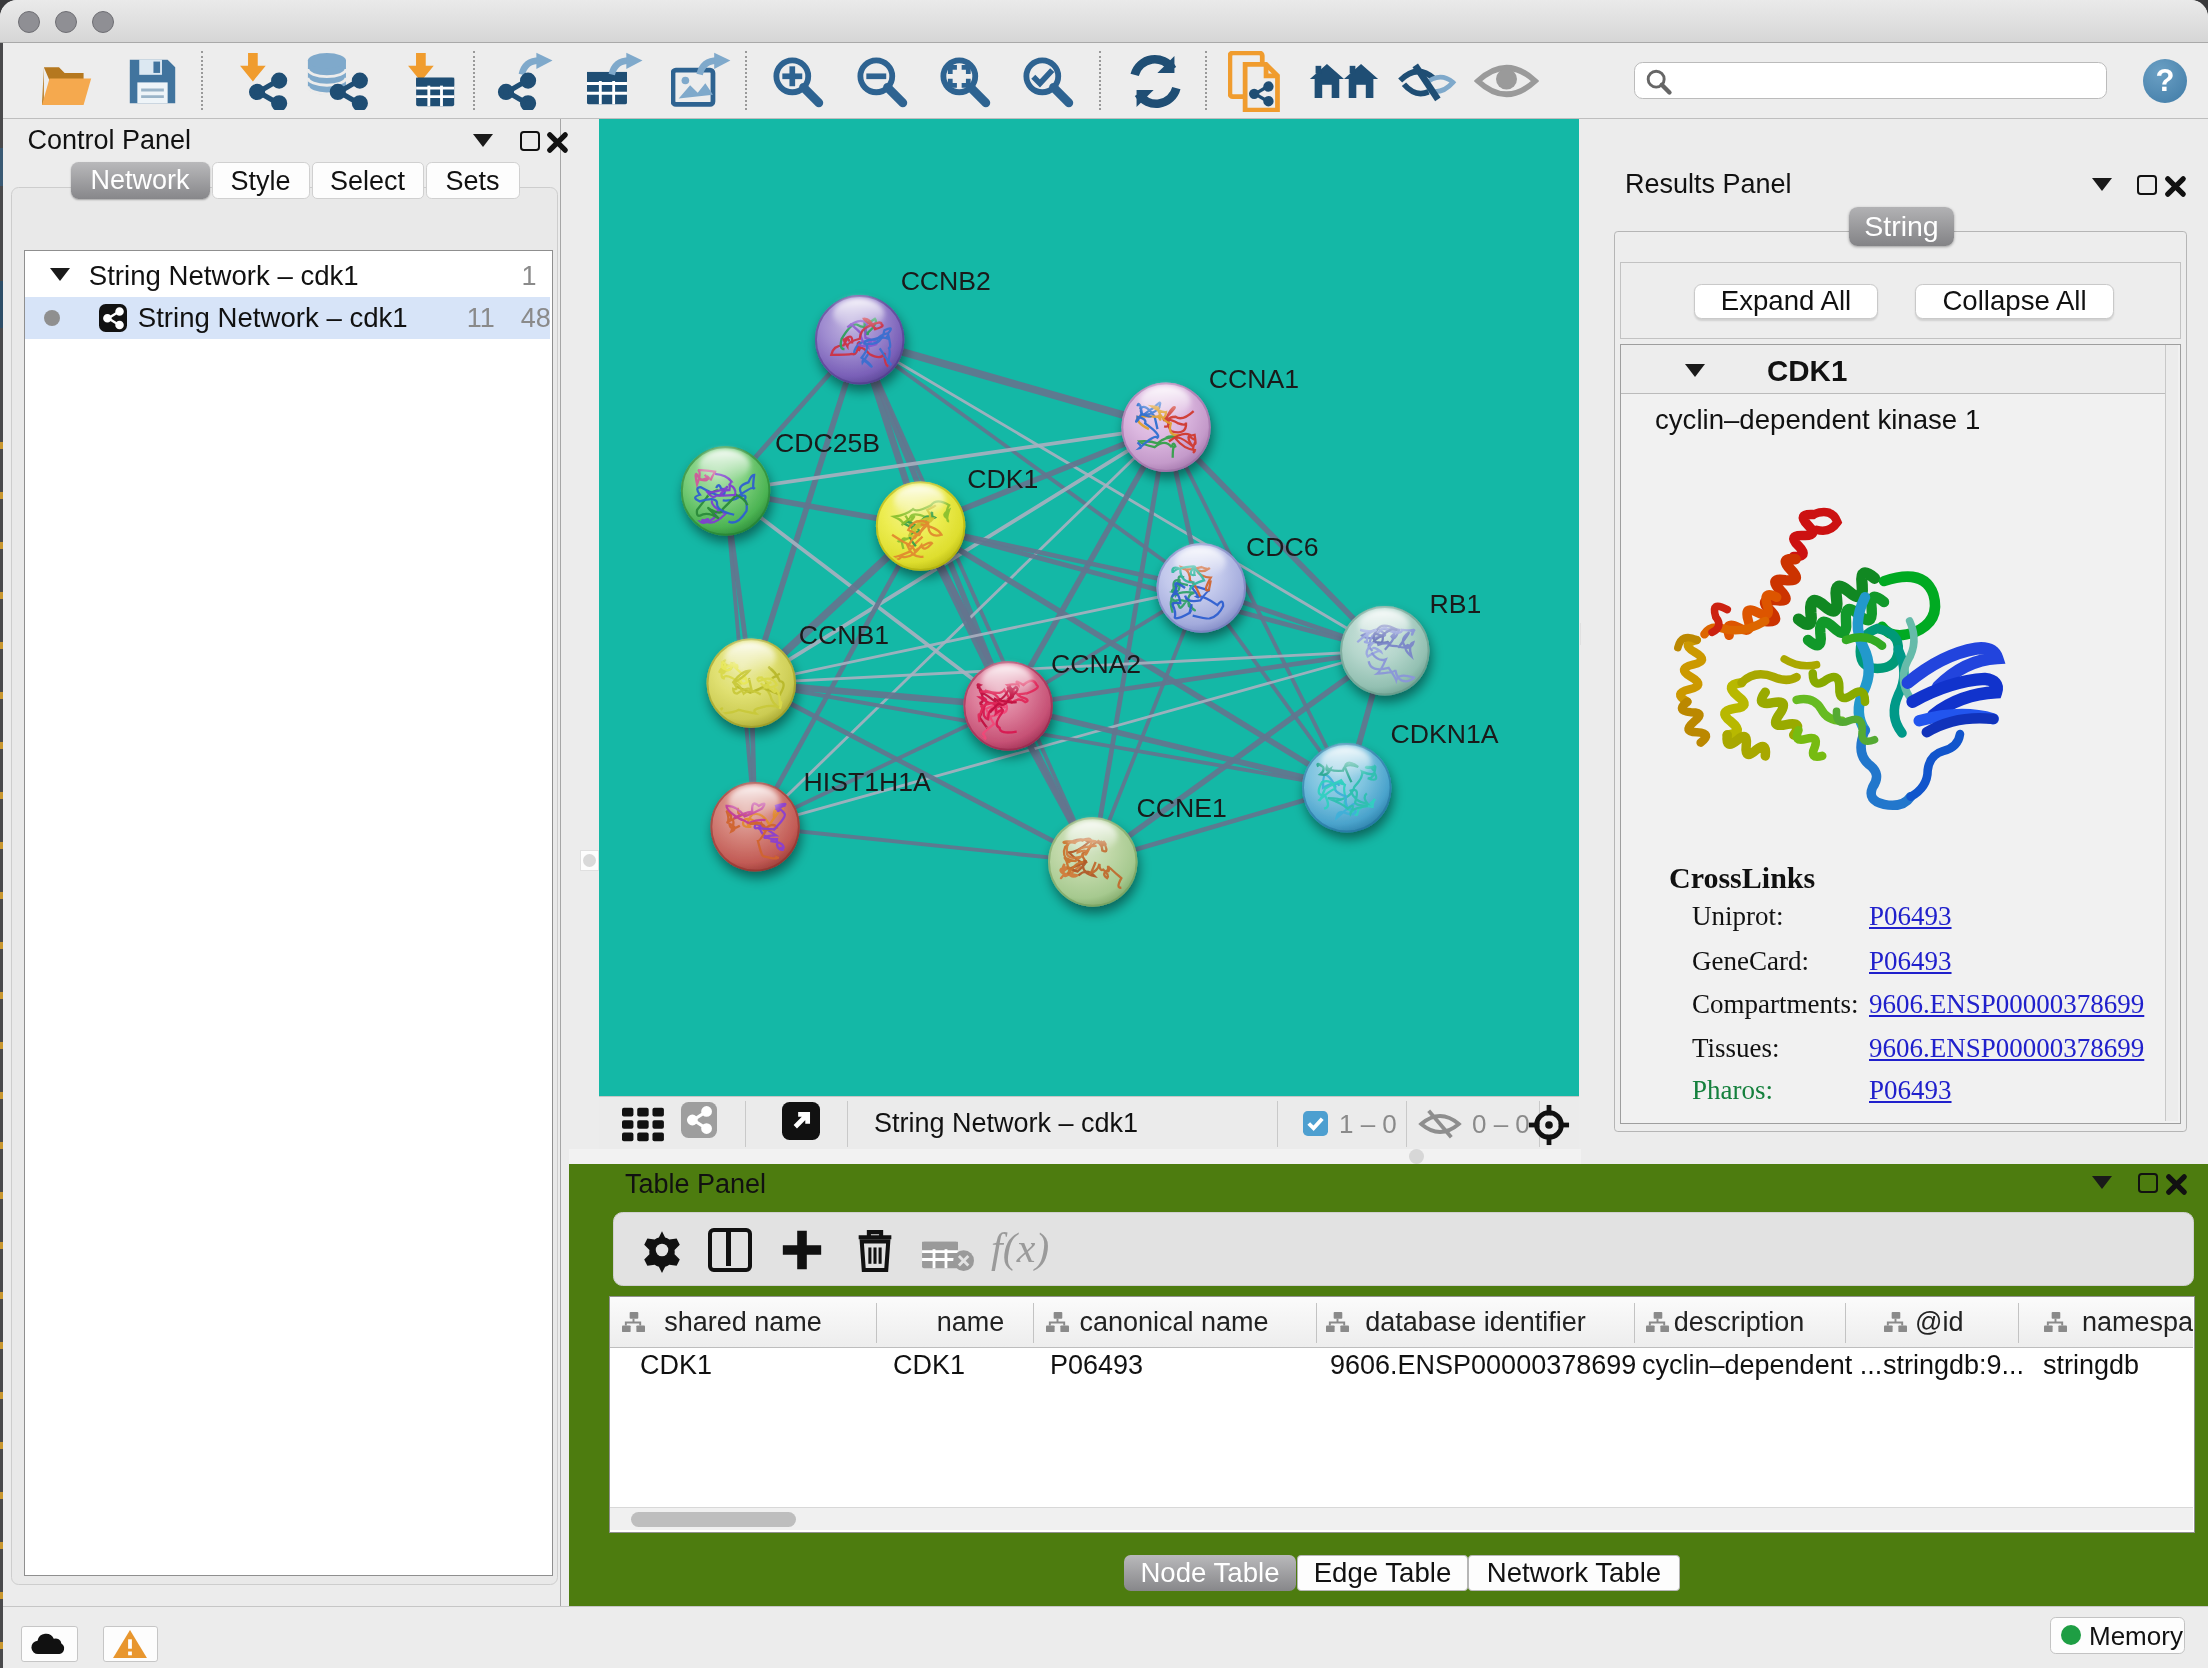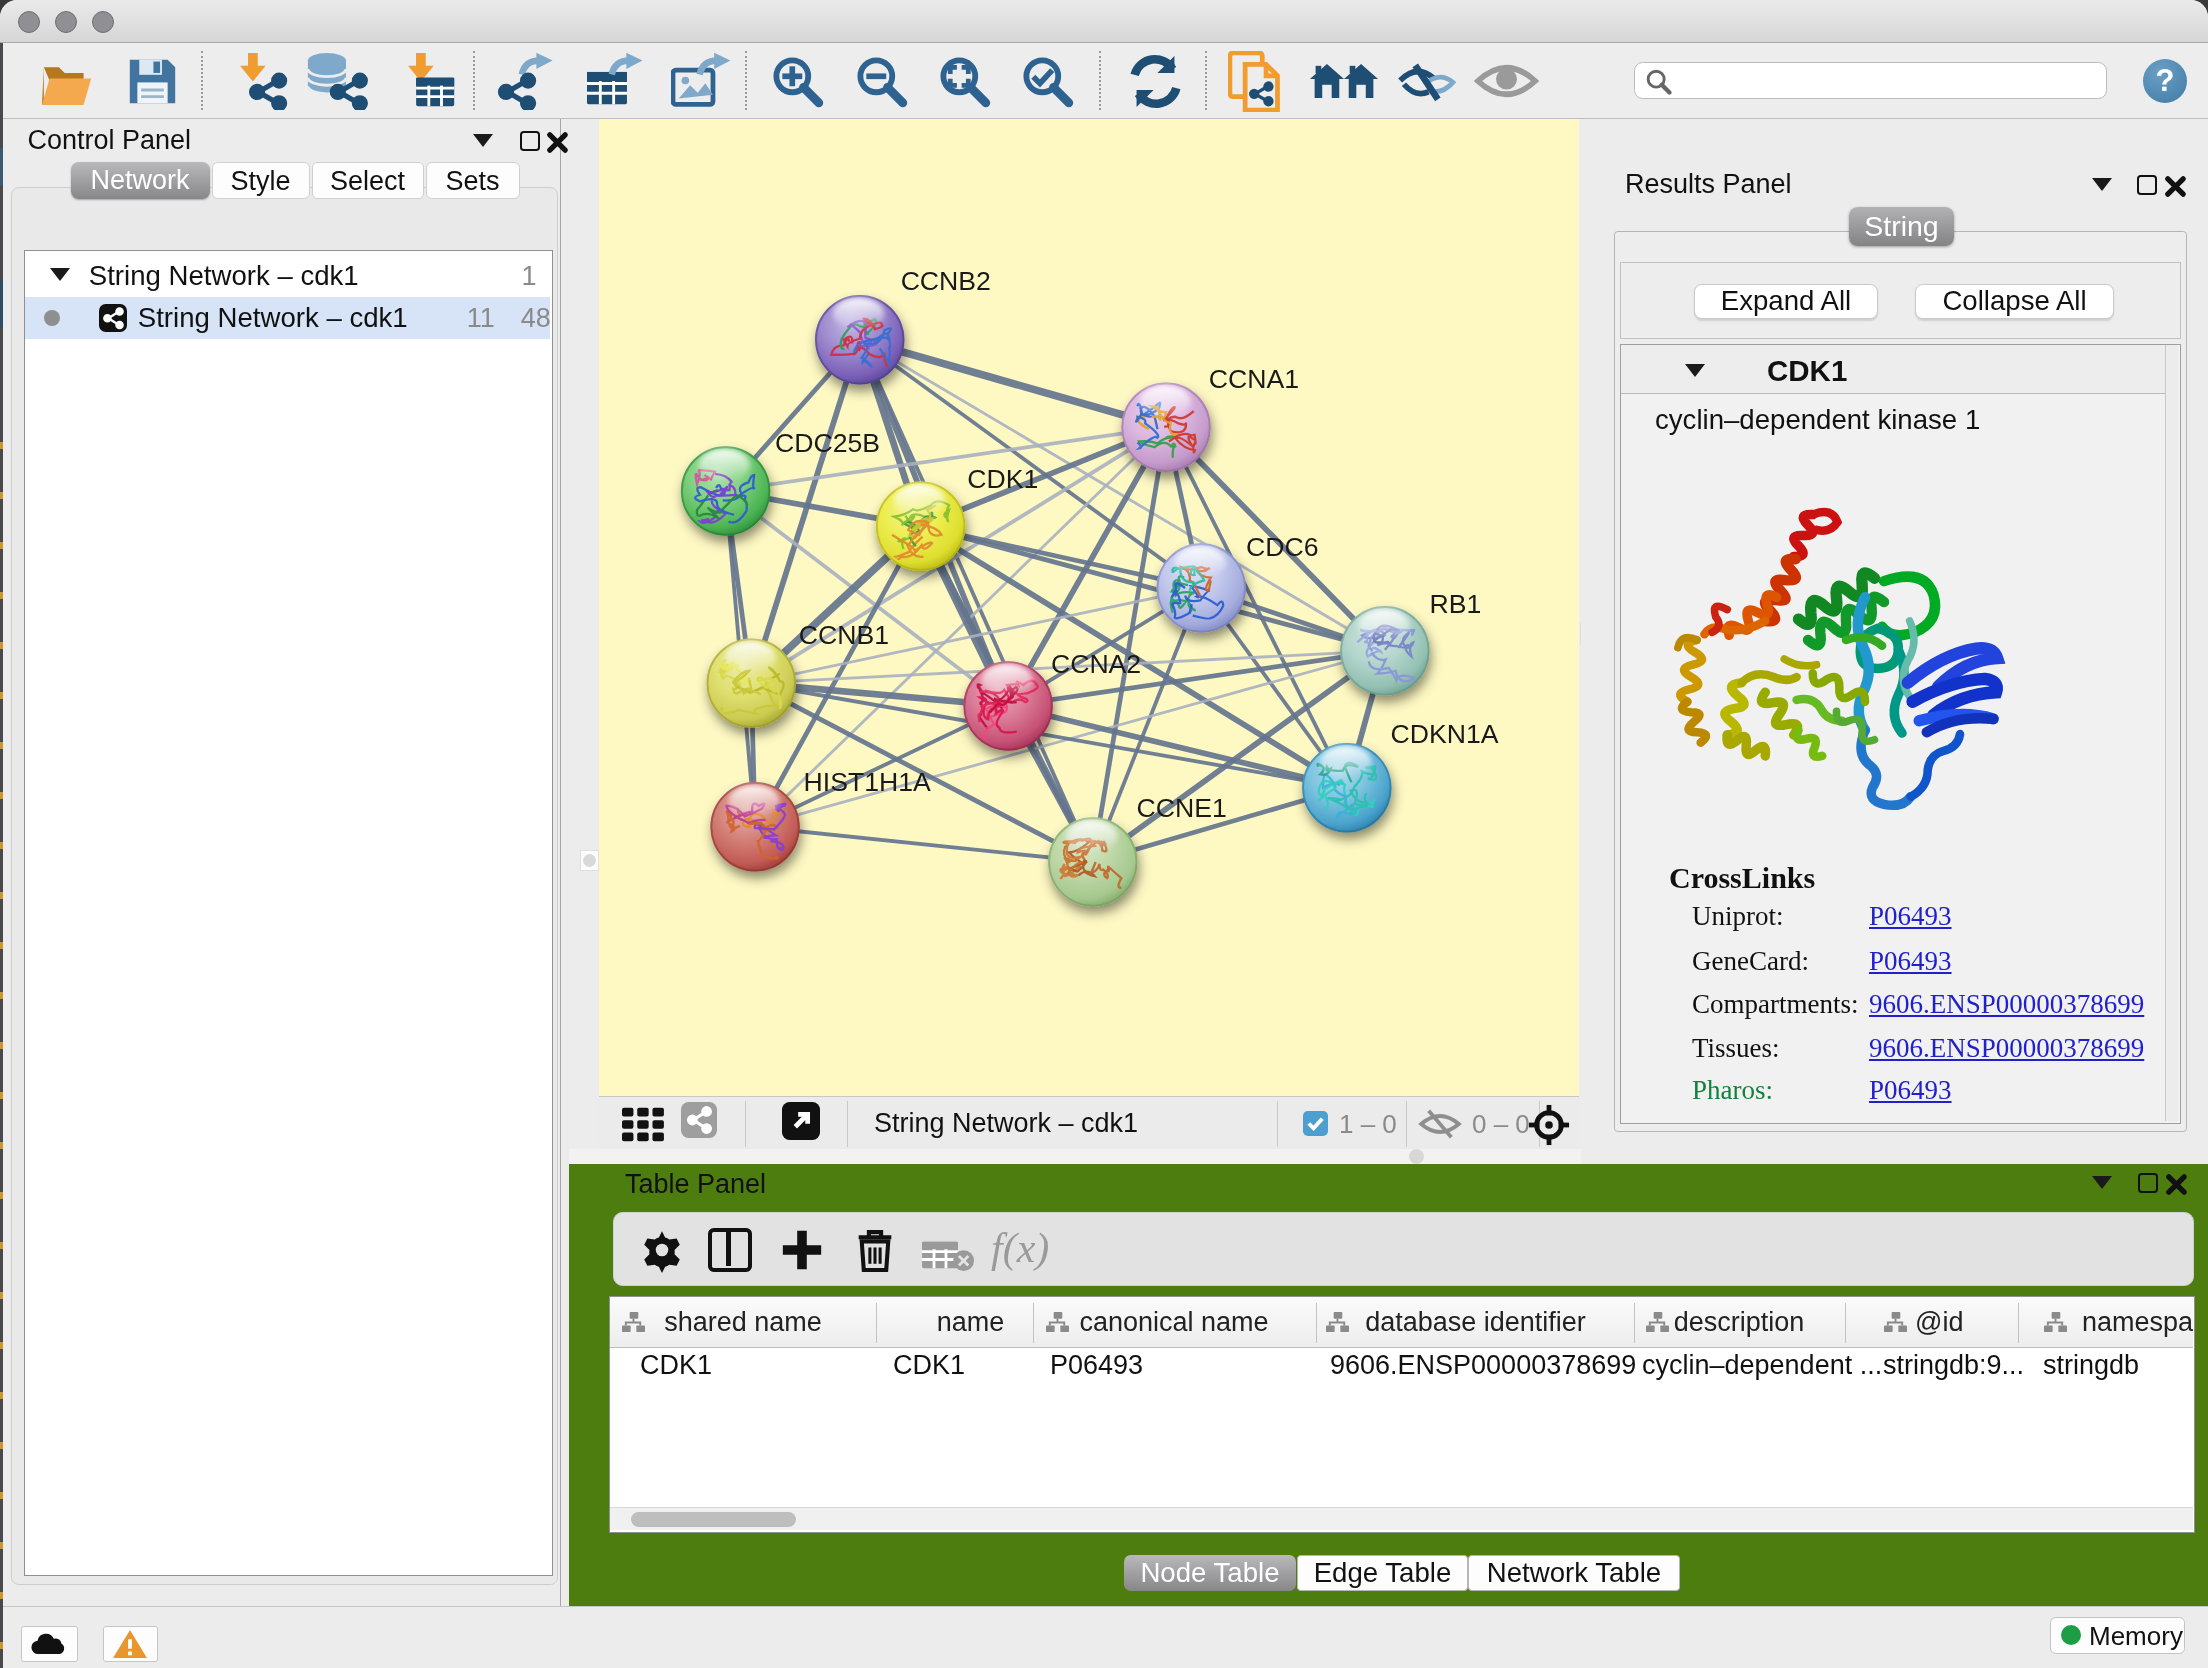--- a/index.html
+++ b/index.html
@@ -191,21 +191,21 @@
                 <circle cx="24.5" cy="25" r="3.6"></circle>
               </g>
             </svg>
 </div>
 <div class="abs" style="left:113px;top:4.8px;font-size:27.6px;color:#111;">String Network – cdk1</div>
 <div class="abs gray" style="left:442px;top:5.7px;font-size:27px;">11</div>
 <div class="abs gray" style="left:496px;top:5.7px;font-size:27px;">48</div>
 </div>
 </div>
     </div>
-<div class="abs" style="left:599px;top:119px;width:980px;height:977px;background:#fef9c3;">
+<div class="abs" style="left:599px;top:119px;width:980px;height:977px;background:#14b8a6;">
 <svg width="980" height="977" viewBox="0 0 1030 1027" style="position:absolute;left:0;top:0">
 <defs>
 <radialGradient id="g0" cx="0.40" cy="0.32" r="0.78">
 <stop offset="0" stop-color="#c3b7e1"></stop>
             <stop offset="0.40" stop-color="#9f8cd0"></stop>
 <stop offset="0.75" stop-color="#7a60b8"></stop>
             <stop offset="1" stop-color="#4b3a85"></stop>
           </radialGradient>
 <clipPath id="c0">
             <circle cx="274" cy="232" r="43"></circle>

